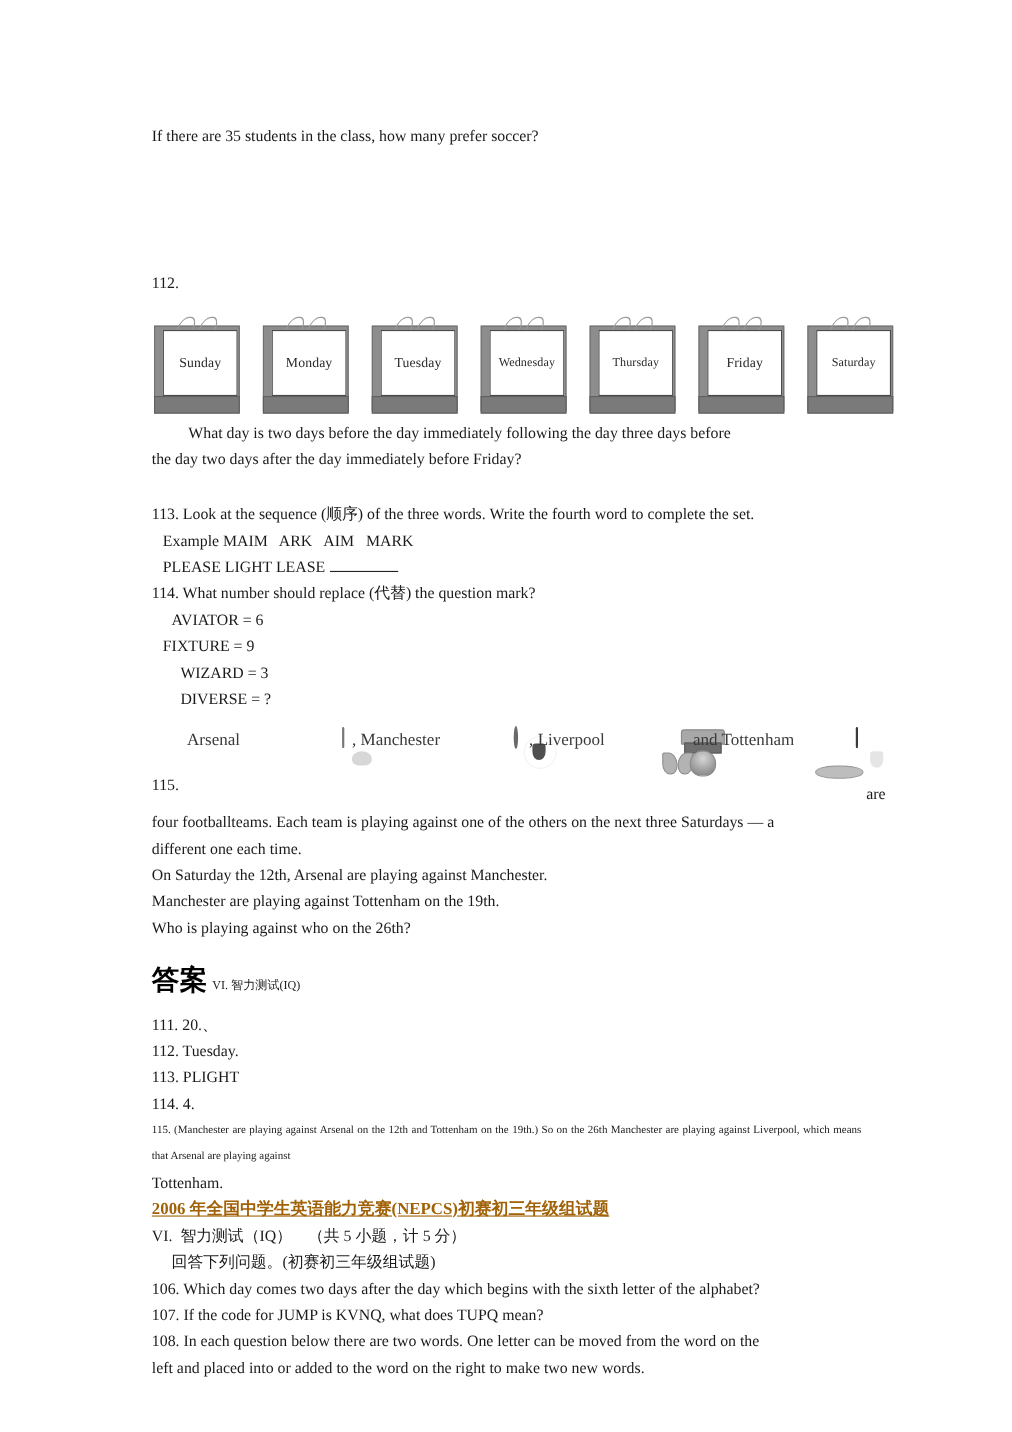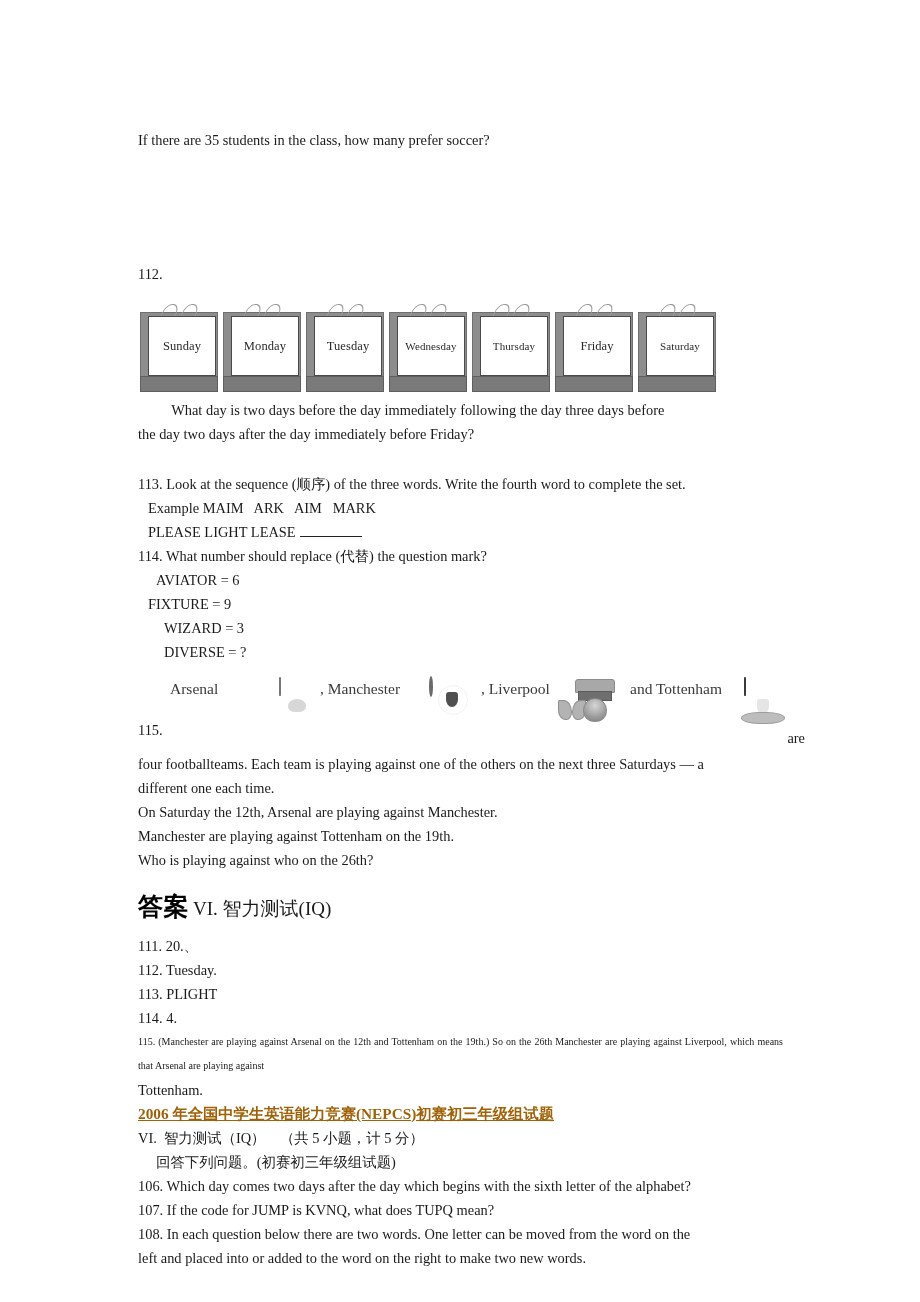--- a/index.html
+++ b/index.html
@@ -11,21 +11,21 @@
     width: 920px;
     height: 1302px;
     position: relative;
     font-family: "Liberation Serif", "DejaVu Serif", serif;
     color: #000000;
     overflow: hidden;
   }
   .page {
     position: absolute;
     left: 138px;
-    top: 16px;
+    top: 0;
     width: 645px;
     height: 1028px;
   }
 
   
   .line {
     font-size: 14.4px;
     line-height: 24px;
     color: #1a1a1a;
     white-space: pre-wrap;
@@ -46,21 +46,21 @@
   
   #q112-label { margin-top: 110px; }
 
   
   .calendar-strip {
     position: relative;
     margin-top: 10px;
     height: 96px;
     display: flex;
     align-items: flex-end;
-    gap: 0px;
+    gap: 16px;
   }
   .cal {
     position: relative;
     width: 83px;
     height: 92px;
     flex: 0 0 auto;
   }
   
   .cal .body {
     position: absolute;
@@ -116,20 +116,21 @@
   }
   .cal .ring.r1 { left: 24px; }
   .cal .ring.r2 { left: 44px; }
 
   
   .teams-row {
     position: relative;
     height: 58px;
     margin-top: 14px;
     margin-left: 32px;
+    text-align: right;
   }
   .teamword {
     position: absolute;
     font-size: 15.5px;
     color: #3a3a3a;
     font-family: "Liberation Serif", "DejaVu Serif", serif;
     top: 2px;
     white-space: nowrap;
   }
   .crest {
@@ -258,21 +259,21 @@
     white-space: nowrap;
   }
   .answers-heading .cn-big {
     font-family: "DejaVu Sans", "Liberation Sans", sans-serif;
     font-weight: 700;
     font-size: 25px;
     color: #000;
     letter-spacing: 0.5px;
   }
   .answers-heading .rest {
-    font-size: 19px;
+    font-size: 11px;
     color: #1a1a1a;
     margin-left: 4px;
   }
   .exam-title {
     font-weight: 700;
     font-size: 15.3px;
     line-height: 24px;
     color: #a16207;
     white-space: nowrap;
     text-decoration: underline;

